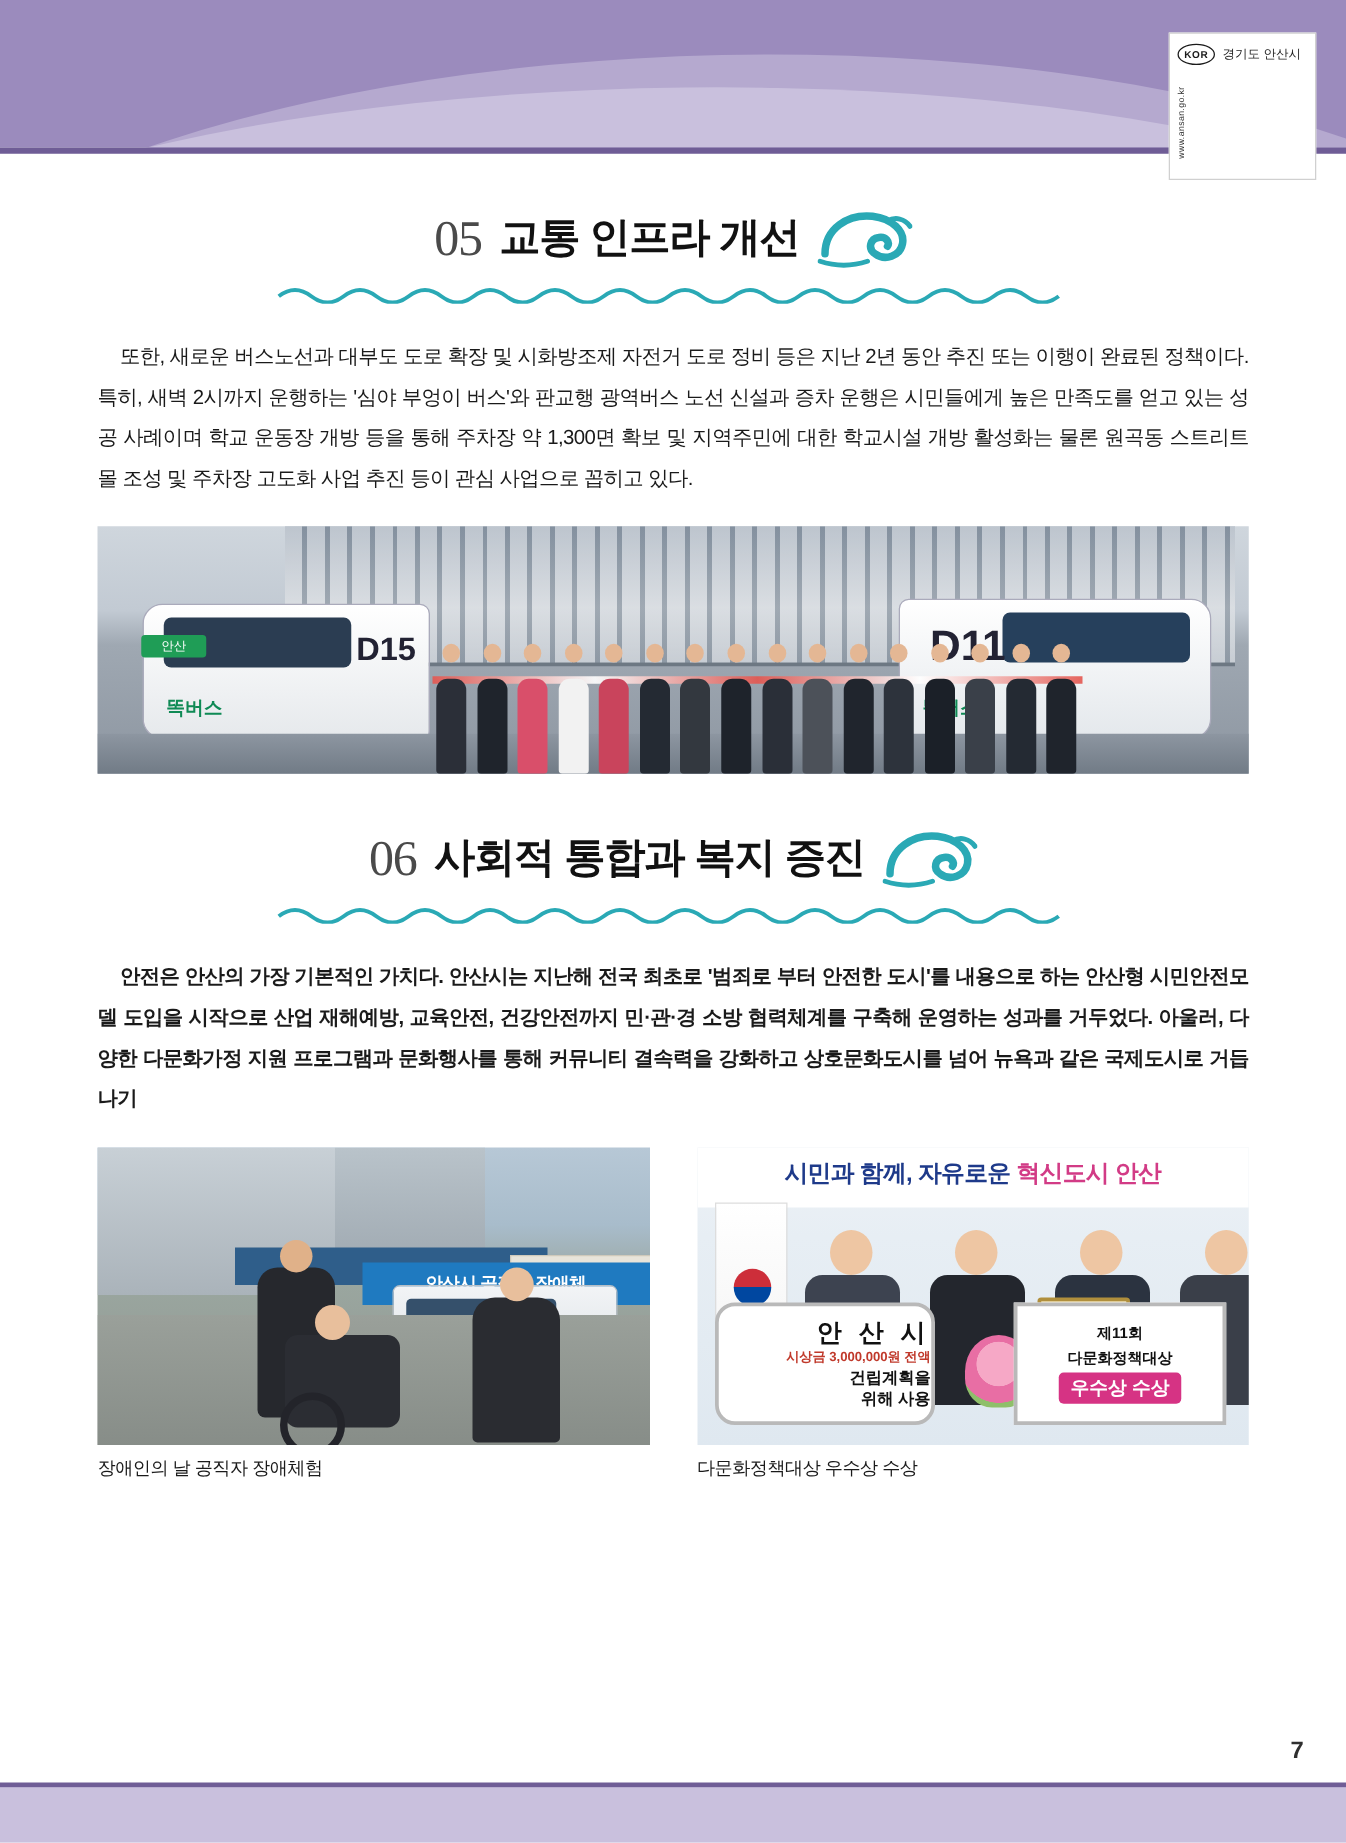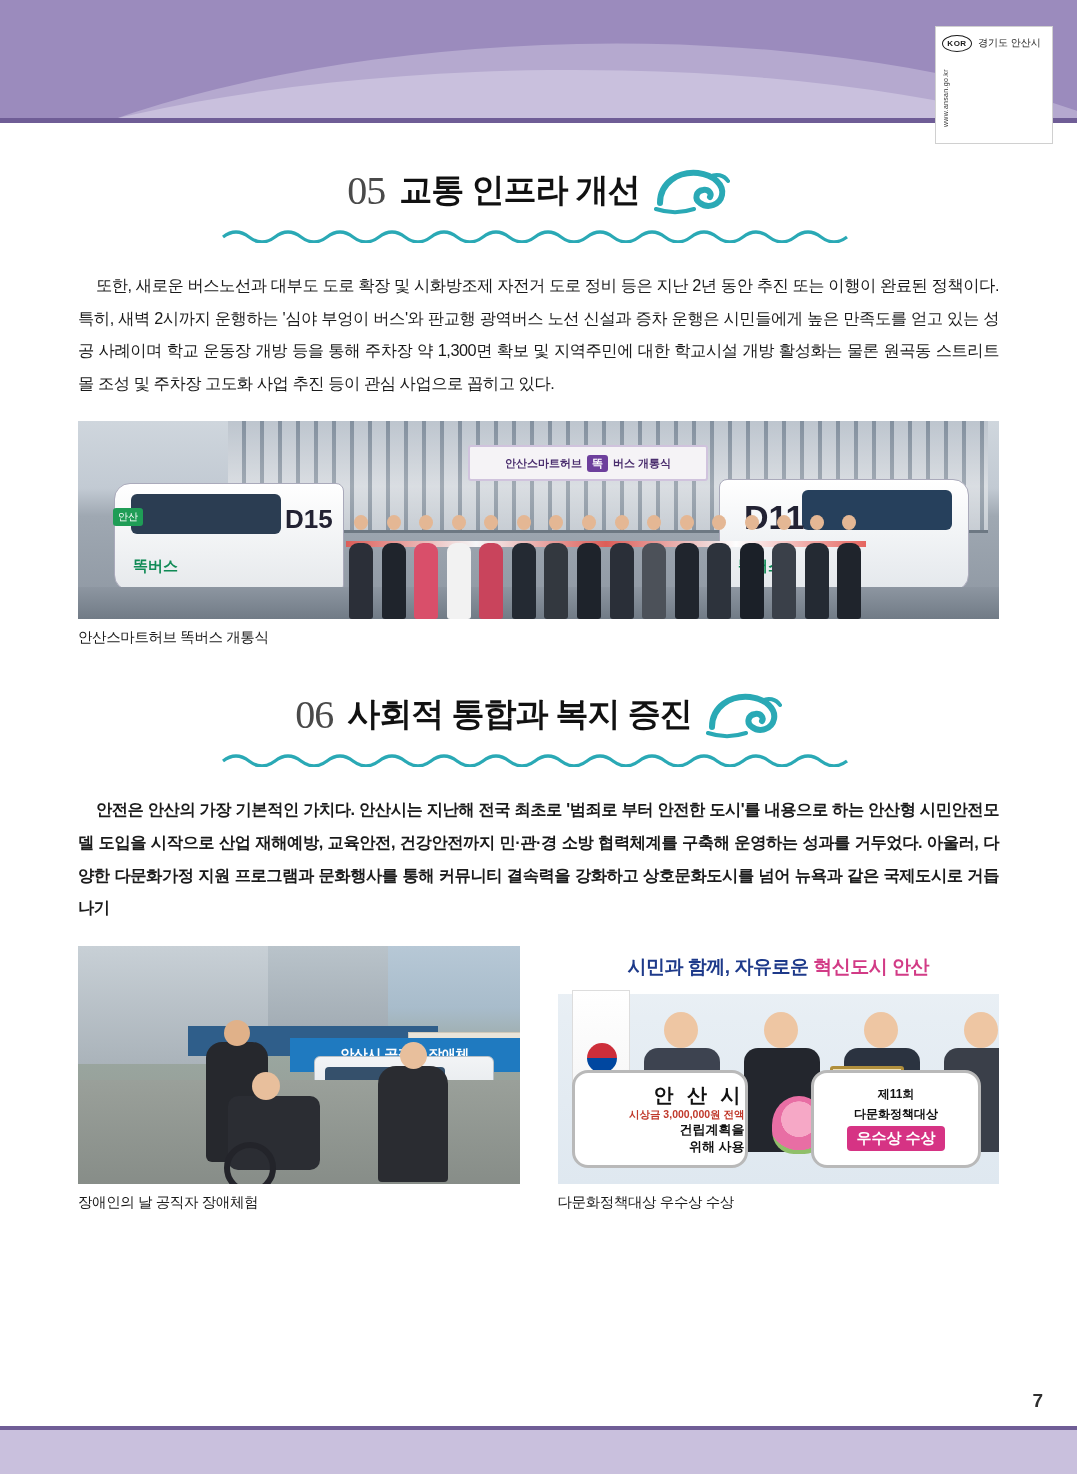--- a/index.html
+++ b/index.html
@@ -169,21 +169,21 @@
   .ph-bus-win {
     position:absolute; top:10px; left:16px; width:150px; height:40px;
     background:#2b3d52; border-radius:6px;
   }
   .ph-bus-win.r { left:auto; right:16px; background:#26405c; }
   .ph-bus-label {
     position:absolute; bottom:14px; left:18px; font-size:15px; font-weight:bold; color:#0f8a55;
   }
   .ph-badge-green{
     position:absolute; top:24px; left:-2px; background:#1f9d56; color:#fff;
-    font-size:10px; padding:2px 5px; border-radius:3px;
+    font-size:10px; padding:2px 16px; border-radius:3px;
   }
   .ph-d15{ position:absolute; top:20px; left:170px; font-size:26px; font-weight:bold; color:#223; font-family:"Liberation Sans",sans-serif;}
   .ph-d11{ position:absolute; top:18px; left:24px; font-size:34px; font-weight:bold; color:#223;}
   .ph-people {
     position:absolute; left:268px; top:74px; width:518px; height:124px;
     display:flex; align-items:flex-end; gap:3px;
   }
   .ph-person { width:30px; height:104px; position:relative; }
   .ph-person i {
     position:absolute; bottom:0; left:3px; width:24px; height:76px;
@@ -241,21 +241,21 @@
   .pa-p b{position:absolute;top:0;left:28px;width:34px;height:36px;border-radius:50%;background:#eec6a3;display:block;}
   .pa-cert{position:absolute;left:272px;top:120px;width:74px;height:56px;background:#f0e2b8;border:3px solid #b08f3c;border-radius:3px;}
   .pa-box-l{
     position:absolute;left:14px;bottom:16px;width:176px;height:98px;background:#ffffff;border:3px solid #b9b9b9;border-radius:16px;
     display:flex;flex-direction:column;align-items:flex-end;justify-content:center;line-height:1.3;
   }
   .pa-box-l .t1{font-size:20px;font-weight:bold;color:#111;letter-spacing:4px;}
   .pa-box-l .t2{font-size:10.5px;color:#c0392b;font-weight:bold;}
   .pa-box-l .t3{font-size:13px;color:#111;font-weight:bold;}
   .pa-box-r{
-    position:absolute;right:18px;bottom:16px;width:170px;height:98px;background:#ffffff;border:3px solid #b9b9b9;border-radius:16px;
+    position:absolute;right:18px;bottom:16px;width:170px;height:98px;background:#ffffff;border:3px solid #b9b9b9;border-radius:0;
     display:flex;flex-direction:column;align-items:center;justify-content:center;gap:3px;
   }
   .pa-box-r .r1{font-size:12px;color:#111;font-weight:bold;}
   .pa-box-r .r2{font-size:12px;color:#111;font-weight:bold;}
   .pa-box-r .r3{background:#d63384;color:#fff;font-size:15px;font-weight:bold;padding:3px 9px;border-radius:4px;}
   .pa-bouquet{position:absolute;left:214px;top:150px;width:54px;height:58px;background:radial-gradient(circle at 50% 40%,#f6a8c6 0 40%,#e86ea4 41% 70%,#8fbf6a 71% 100%);border-radius:50% 50% 40% 40%;}
 
   
   .cols { display:flex; gap:38px; margin-top:26px; }
   .col { flex:1; }
@@ -308,25 +308,20 @@
 
   <div class="body-text">
     <p>또한, 새로운 버스노선과 대부도 도로 확장 및 시화방조제 자전거 도로 정비 등은 지난 2년 동안 추진 또는 이행이 완료된 정책이다.  특히, 새벽 2시까지 운행하는 '심야 부엉이 버스'와 판교행 광역버스 노선 신설과 증차 운행은 시민들에게 높은 만족도를 얻고 있는 성공 사례이며 학교 운동장 개방 등을 통해 주차장 약 1,300면 확보 및 지역주민에 대한 학교시설 개방 활성화는 물론 원곡동 스트리트몰 조성 및 주차장 고도화 사업 추진 등이 관심 사업으로 꼽히고 있다.</p>
   </div>
 
   <div class="figure">
     <div class="photo photo-bus">
       <div class="ph-building">
         <div class="ph-glass"></div>
       </div>
-      <div class="ph-banner">
-        <span>안산스마트허브</span>
-        <span class="pill">똑</span>
-        <span>버스 개통식</span>
-      </div>
 
       <div class="ph-bus-l">
         <span class="ph-bus-win"></span>
         <span class="ph-badge-green">안산</span>
         <span class="ph-d15">D15</span>
         <span class="ph-bus-label">똑버스</span>
       </div>
 
       <div class="ph-bus-r">
         <span class="ph-bus-win r"></span>
@@ -396,21 +391,20 @@
         <span class="ph-person">
             <b></b>
             <i style="background:#242a33"></i>
           </span>
         <span class="ph-person">
             <b></b>
             <i style="background:#1f242c"></i>
           </span>
       </div>
     </div>
-    <div class="caption">안산스마트허브 똑버스 개통식</div>
   </div>
 
   <div class="section-head">
     <span class="sec-num">06</span>
     <span class="sec-title">사회적 통합과 복지 증진</span>
     <span class="wave-icon">
       <svg viewBox="0 0 76 50" width="76" height="50">
         <path d="M6 38 C6 18 24 6 44 8 C60 10 70 20 68 30 C66 40 54 44 46 38 C40 34 42 26 49 25 C55 24 58 29 56 32" fill="none" stroke="#2aa9b5" stroke-width="6" stroke-linecap="round"></path>
         <path d="M2 44 C14 48 28 48 40 44" fill="none" stroke="#2aa9b5" stroke-width="4" stroke-linecap="round"></path>
         <path d="M56 12 C62 8 70 10 74 16" fill="none" stroke="#2aa9b5" stroke-width="4" stroke-linecap="round"></path>

